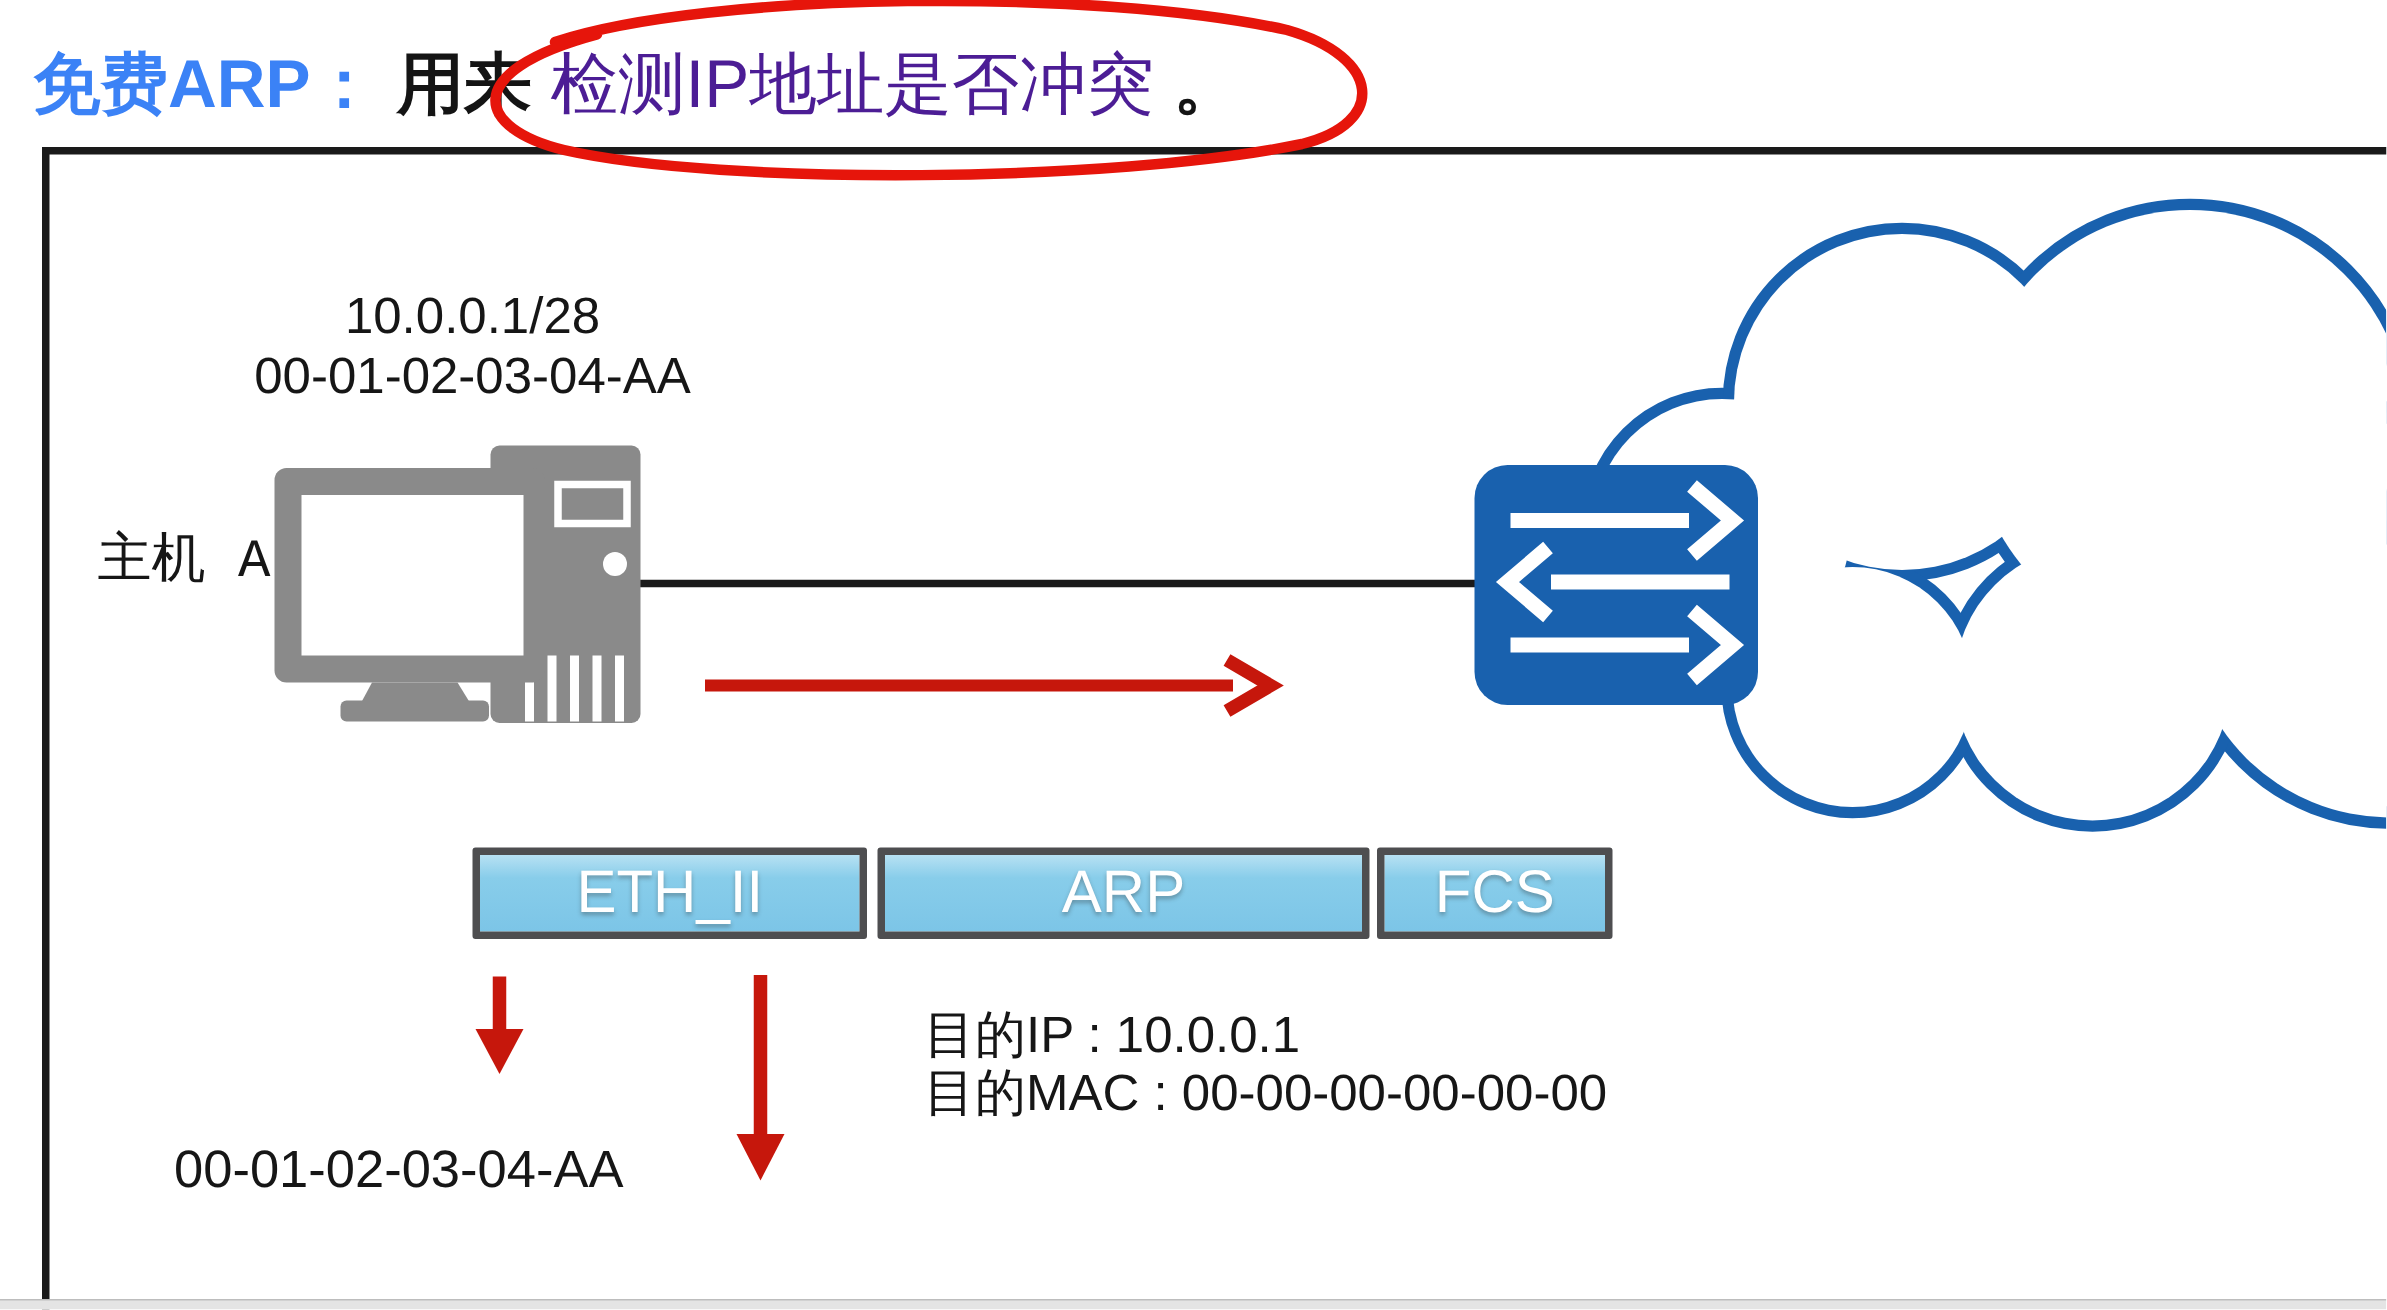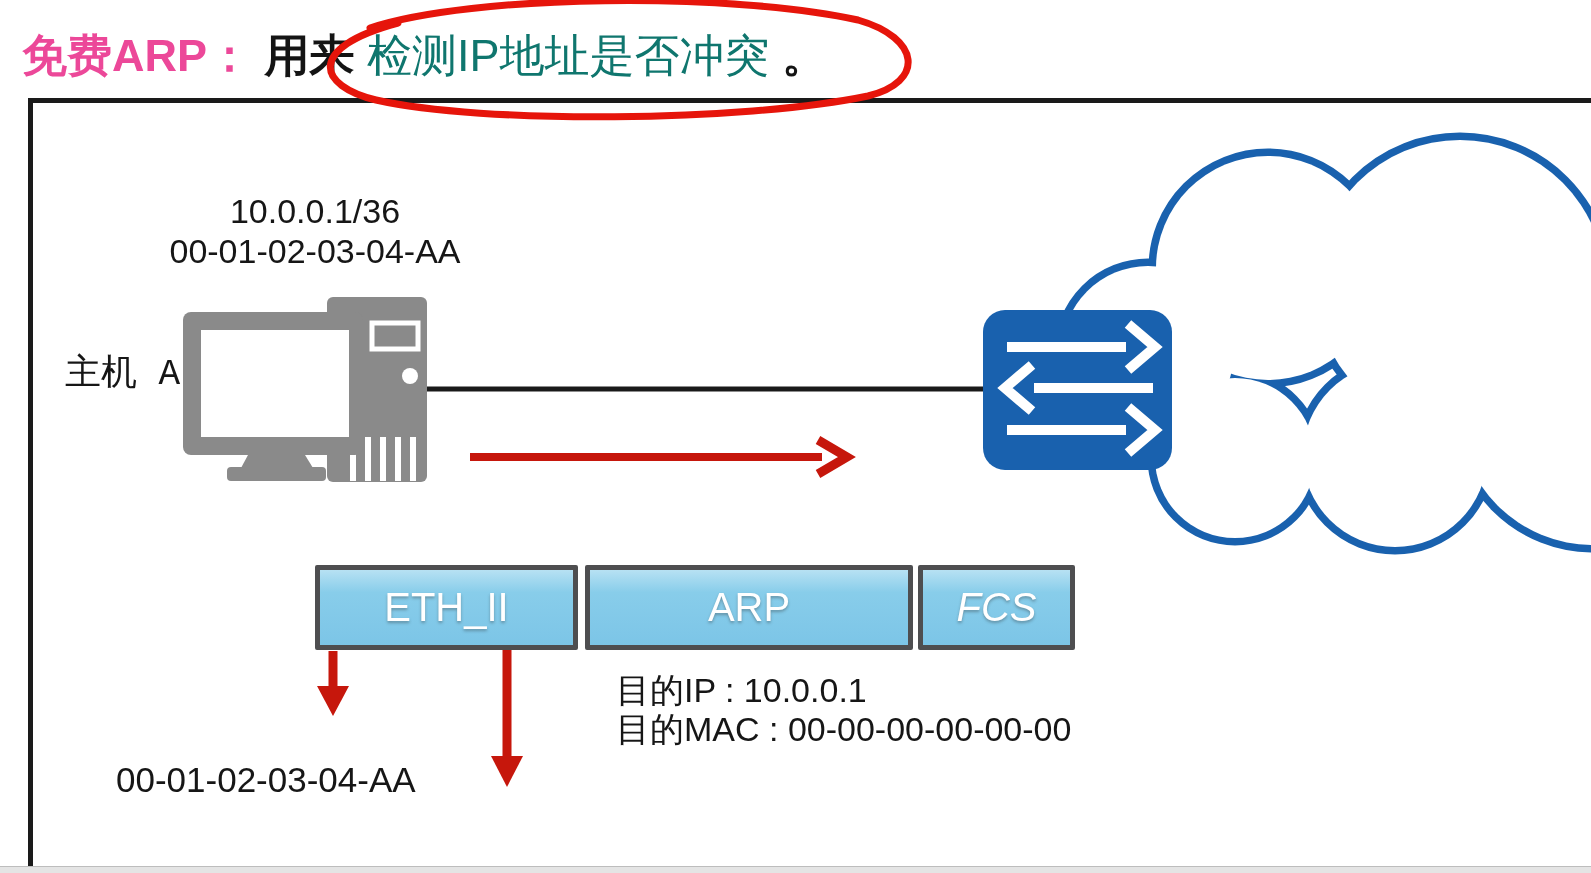--- a/index.html
+++ b/index.html
@@ -1,35 +1,35 @@
 <!DOCTYPE html>
 <html><head>
 <meta charset="utf-8">
 <style>
   html,body{margin:0;padding:0;background:#fff;}
   .canvas{position:relative;width:1591px;height:873px;background:#ffffff;overflow:hidden;
           font-family:"Liberation Sans",sans-serif;color:#161616;}
   .abs{position:absolute;}
   
   .title-row{left:22px;top:30px;font-size:45px;line-height:52px;white-space:nowrap;z-index:4;}
-  .t-blue{color:#ec4899;font-weight:bold;}
+  .t-blue{color:#3b82f6;font-weight:bold;}
   .t-black{color:#141414;font-weight:600;}
-  .t-red{color:#0f766e;font-weight:500;}
+  .t-red{color:#4c1d95;font-weight:500;}
   .t-period{color:#141414;font-weight:600;}
   
   .diagram-border{left:28px;top:98px;width:1600px;height:1000px;border:5px solid #1a1a1a;z-index:1;}
   .gfx{left:0;top:0;z-index:2;}
   
-  .frame-box{top:565px;height:85px;box-sizing:border-box;border:5px solid #4E4E50;border-radius:2px;
+  .frame-box{top:565px;height:61px;box-sizing:border-box;border:5px solid #4E4E50;border-radius:2px;
              background:linear-gradient(180deg,#b7e1f3 0%,#88cdea 30%,#7cc5e7 100%);
              color:#ffffff;font-size:40px;display:flex;align-items:center;justify-content:center;
              text-shadow:0 2px 3px rgba(40,40,40,.35);z-index:3;}
   .fb-eth{left:315px;width:263px;}
   .fb-arp{left:585px;width:328px;}
-  .fb-fcs{left:918px;width:157px;font-style:italic;}
+  .fb-fcs{left:918px;width:157px;}
   
   .txt{z-index:3;white-space:nowrap;}
   .host-addr{left:140px;top:191px;width:350px;text-align:center;font-size:34px;line-height:40px;}
   .host-label{left:65px;top:348px;font-size:36px;font-family:Liberation Mono, monospace;}
   .src-mac-label{left:119px;top:718px;font-size:35px;}
   .src-mac-value{left:116px;top:760px;font-size:35px;}
   .dst-mac-label{left:276px;top:816px;font-size:36px;}
   .arp-detail{left:616px;top:671px;font-size:34px;line-height:39px;}
   
   .annot{left:0;top:0;z-index:6;}
@@ -121,21 +121,21 @@
     <span>ETH_II</span>
   </div>
   <div class="abs frame-box fb-arp">
     <span>ARP</span>
   </div>
   <div class="abs frame-box fb-fcs">
     <span>FCS</span>
   </div>
 
   <div class="abs txt host-addr">
-    <div>10.0.0.1/36</div>
+    <div>10.0.0.1/28</div>
     <div>00-01-02-03-04-AA</div>
   </div>
   <div class="abs txt host-label">主机 A</div>
 
   <div class="abs txt src-mac-value">00-01-02-03-04-AA</div>
 
   <div class="abs txt arp-detail">
     <div>目的IP : 10.0.0.1</div>
     <div>目的MAC : 00-00-00-00-00-00</div>
   </div>

